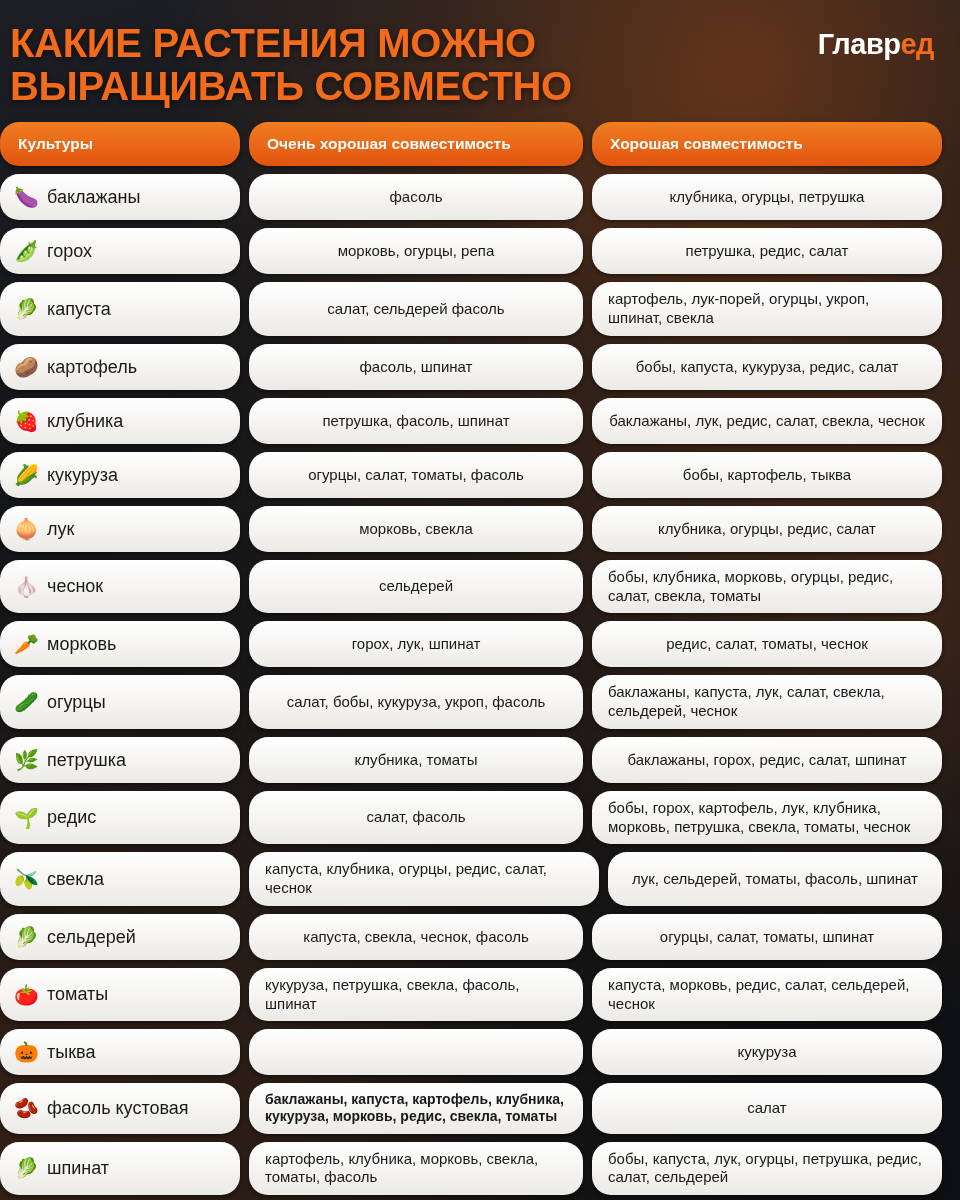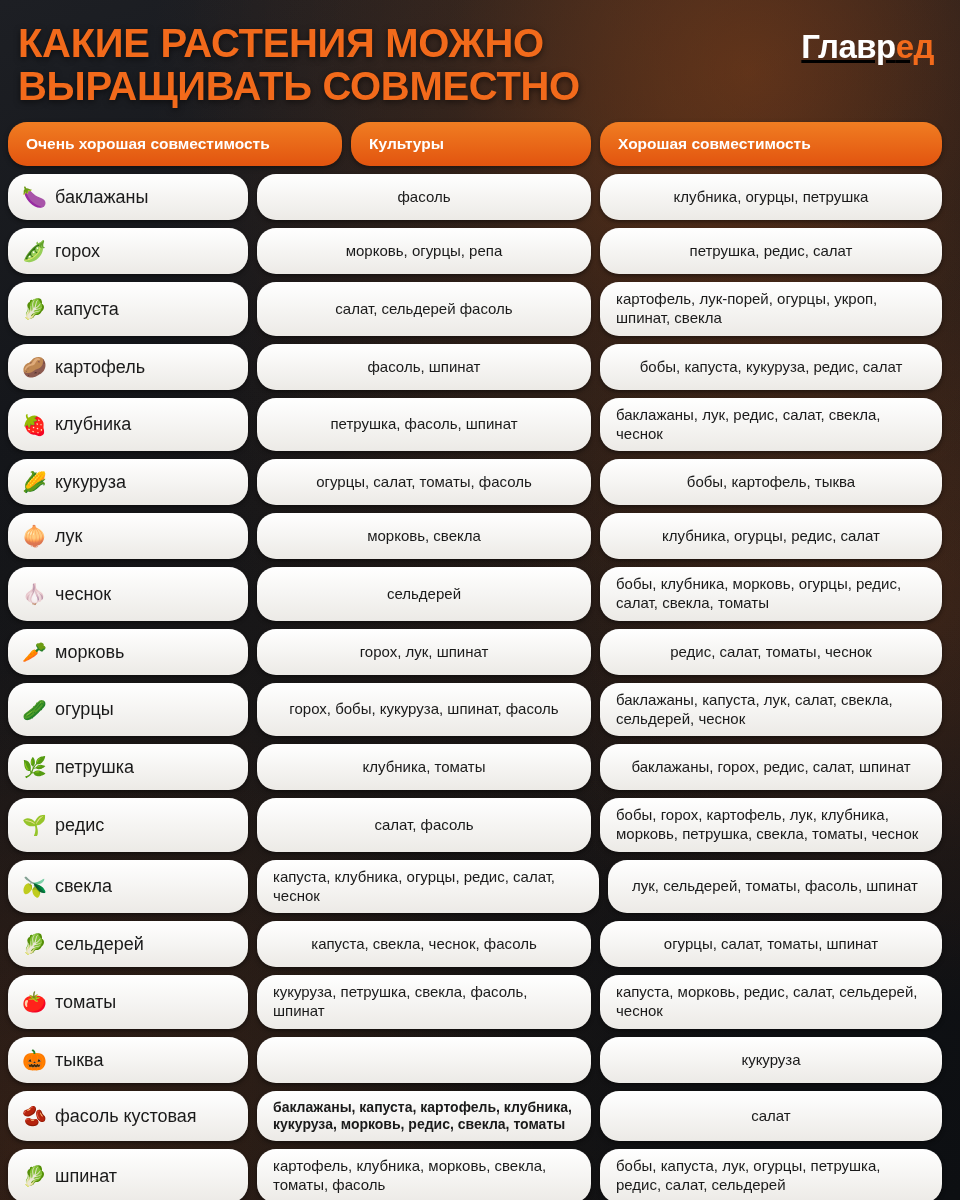--- a/index.html
+++ b/index.html
@@ -20,46 +20,45 @@
   body::before {
     content: "";
     position: absolute;
     inset: 0;
     background:
       radial-gradient(ellipse at 70% 10%, rgba(120,60,20,0.35) 0%, rgba(0,0,0,0) 55%),
       radial-gradient(ellipse at 30% 85%, rgba(80,50,25,0.22) 0%, rgba(0,0,0,0) 50%);
     pointer-events: none;
   }
 
-  .page { position: relative; width: 960px; height: 1200px; padding: 18px 18px 10px 8px; }
+  .page { position: relative; width: 960px; height: 1200px; padding: 18px 18px 10px 0; }
 
   
   .header {
     display: flex;
     align-items: flex-start;
     justify-content: space-between;
     padding: 4px 8px 0 10px;
   }
   .title {
     font-size: 40px;
     line-height: 1.08;
     font-weight: bold;
     color: #f26a1b;
     letter-spacing: -0.3px;
     text-transform: uppercase;
     max-width: 720px;
     text-shadow: 0 2px 6px rgba(0,0,0,0.55);
   }
   .logo {
-    font-size: 33px;
+    font-size: 29px;
     font-weight: bold;
     letter-spacing: -0.5px;
     padding-top: 6px;
     white-space: nowrap;
-    text-decoration: underline;
   }
   .logo .l1 { color: #ffffff; }
   .logo .l2 { color: #f26a1b; }
 
   
   .table { margin-top: 14px; }
   .row {
     display: flex;
     gap: 9px;
     margin-bottom: 8px;
@@ -118,22 +117,22 @@
 
   <div class="header">
     <div class="title">КАКИЕ РАСТЕНИЯ МОЖНО ВЫРАЩИВАТЬ СОВМЕСТНО</div>
     <div class="logo">
       <span class="l1">Главр</span><span class="l2">ед</span>
     </div>
   </div>
 
   <div class="table">
     <div class="row">
+      <div class="head-cell col-1">Культуры</div>
       <div class="head-cell col-2">Очень хорошая совместимость</div>
-      <div class="head-cell col-1">Культуры</div>
       <div class="head-cell col-3">Хорошая совместимость</div>
     </div>
     <div id="rows-container">
         <div class="row">
           <div class="cell col-1 name-cell">
             <span class="emoji">🍆</span>
             <span class="label">баклажаны</span>
           </div>
           <div class="cell col-2 center">фасоль</div>
           <div class="cell col-3 center">клубника, огурцы, петрушка</div>
@@ -200,21 +199,21 @@
             <span class="label">морковь</span>
           </div>
           <div class="cell col-2 center">горох, лук, шпинат</div>
           <div class="cell col-3 center">редис, салат, томаты, чеснок</div>
         </div>
         <div class="row">
           <div class="cell col-1 name-cell">
             <span class="emoji">🥒</span>
             <span class="label">огурцы</span>
           </div>
-          <div class="cell col-2 center">горох, бобы, кукуруза, шпинат, фасоль</div>
+          <div class="cell col-2 center">салат, бобы, кукуруза, укроп, фасоль</div>
           <div class="cell col-3 center">баклажаны, капуста, лук, салат, свекла, сельдерей, чеснок</div>
         </div>
         <div class="row">
           <div class="cell col-1 name-cell">
             <span class="emoji">🌿</span>
             <span class="label">петрушка</span>
           </div>
           <div class="cell col-2 center">клубника, томаты</div>
           <div class="cell col-3 center">баклажаны, горох, редис, салат, шпинат</div>
         </div>

